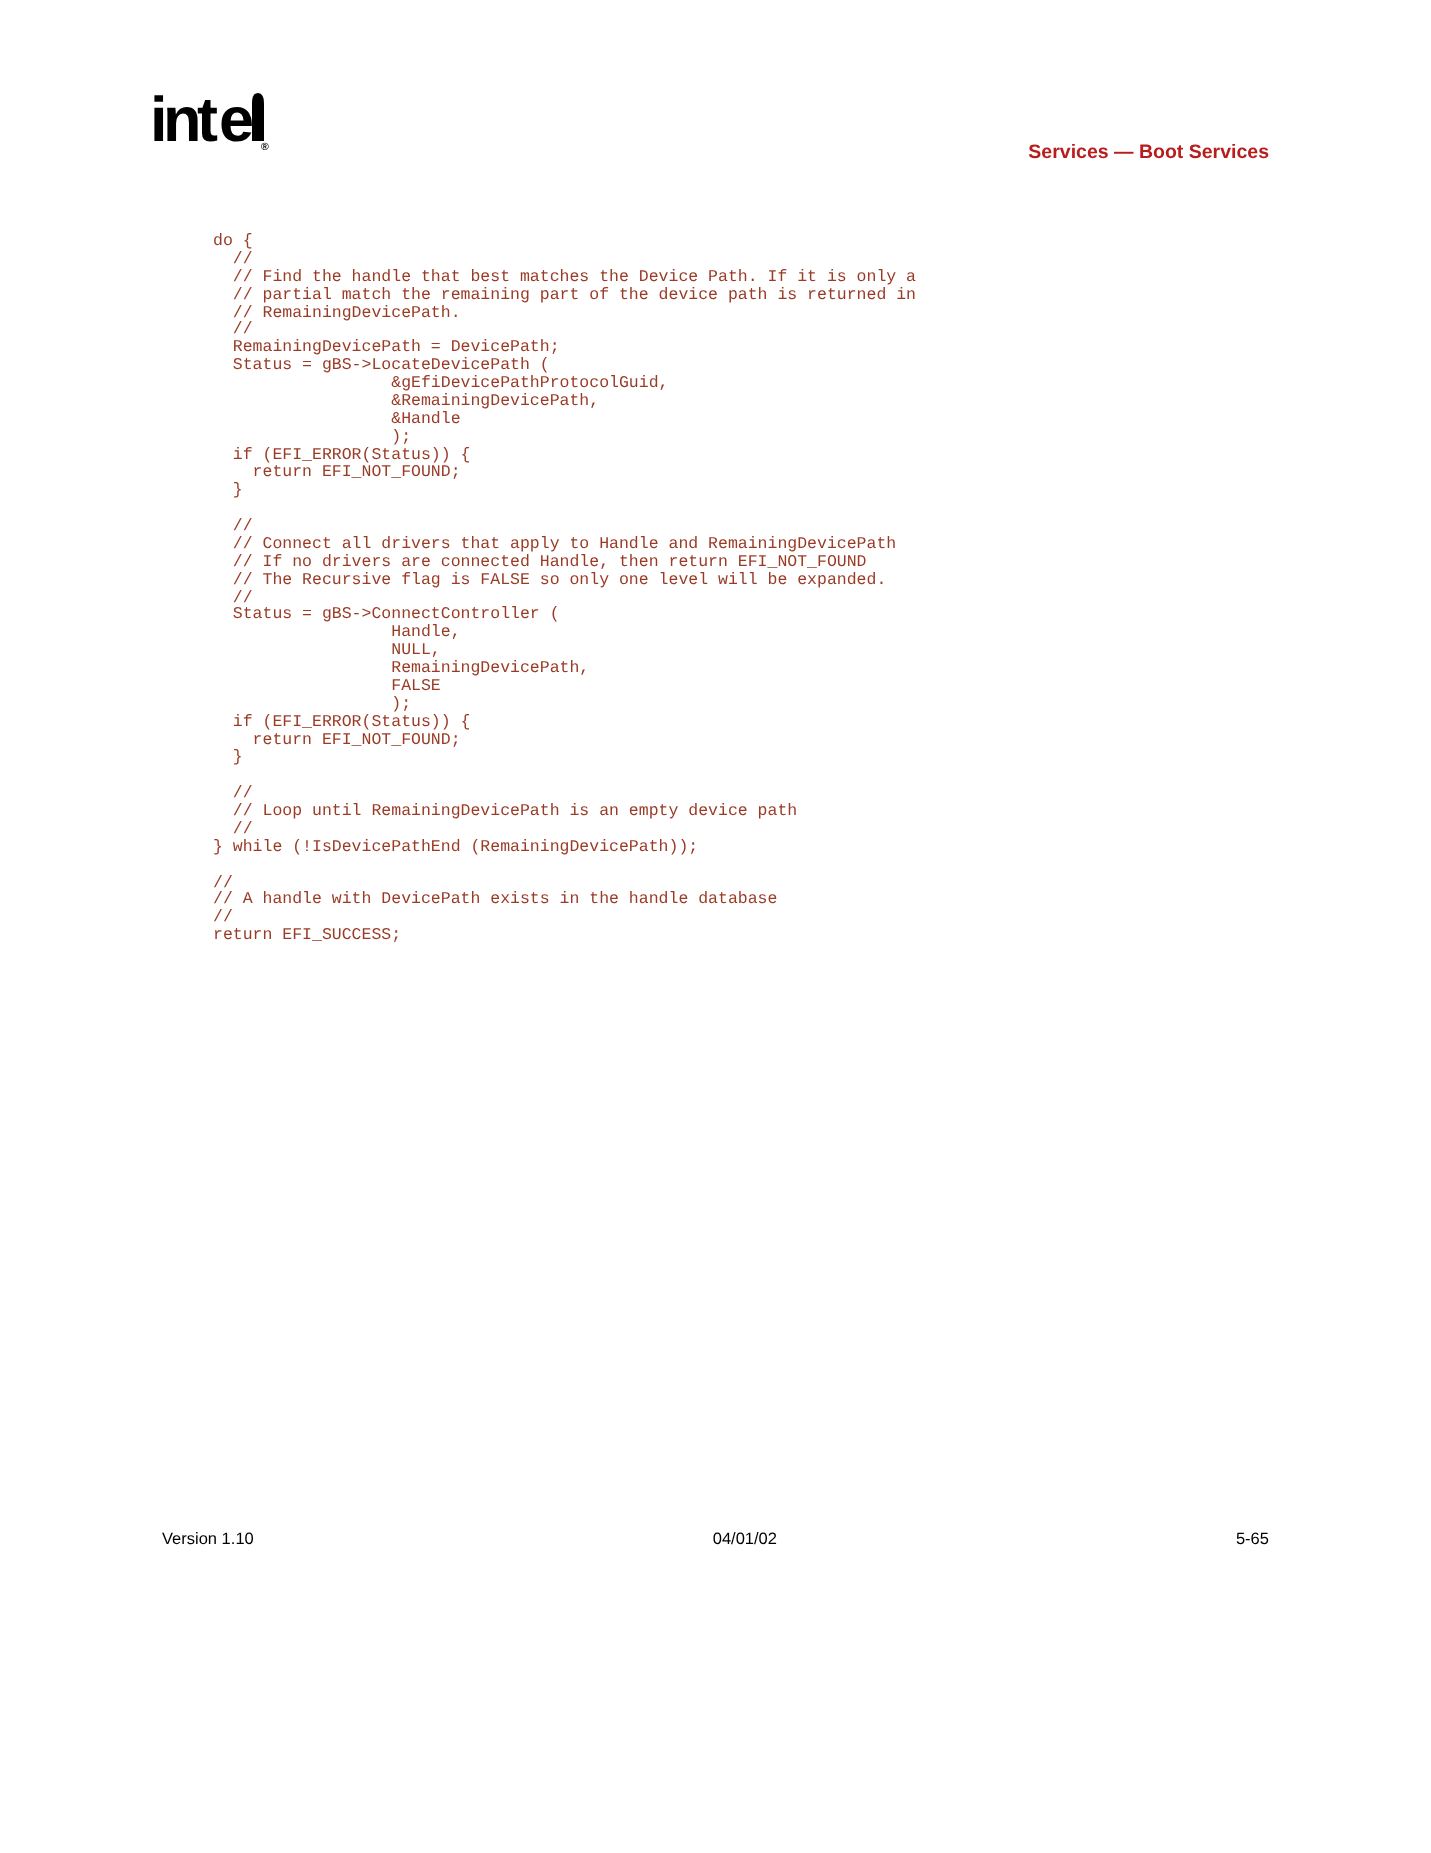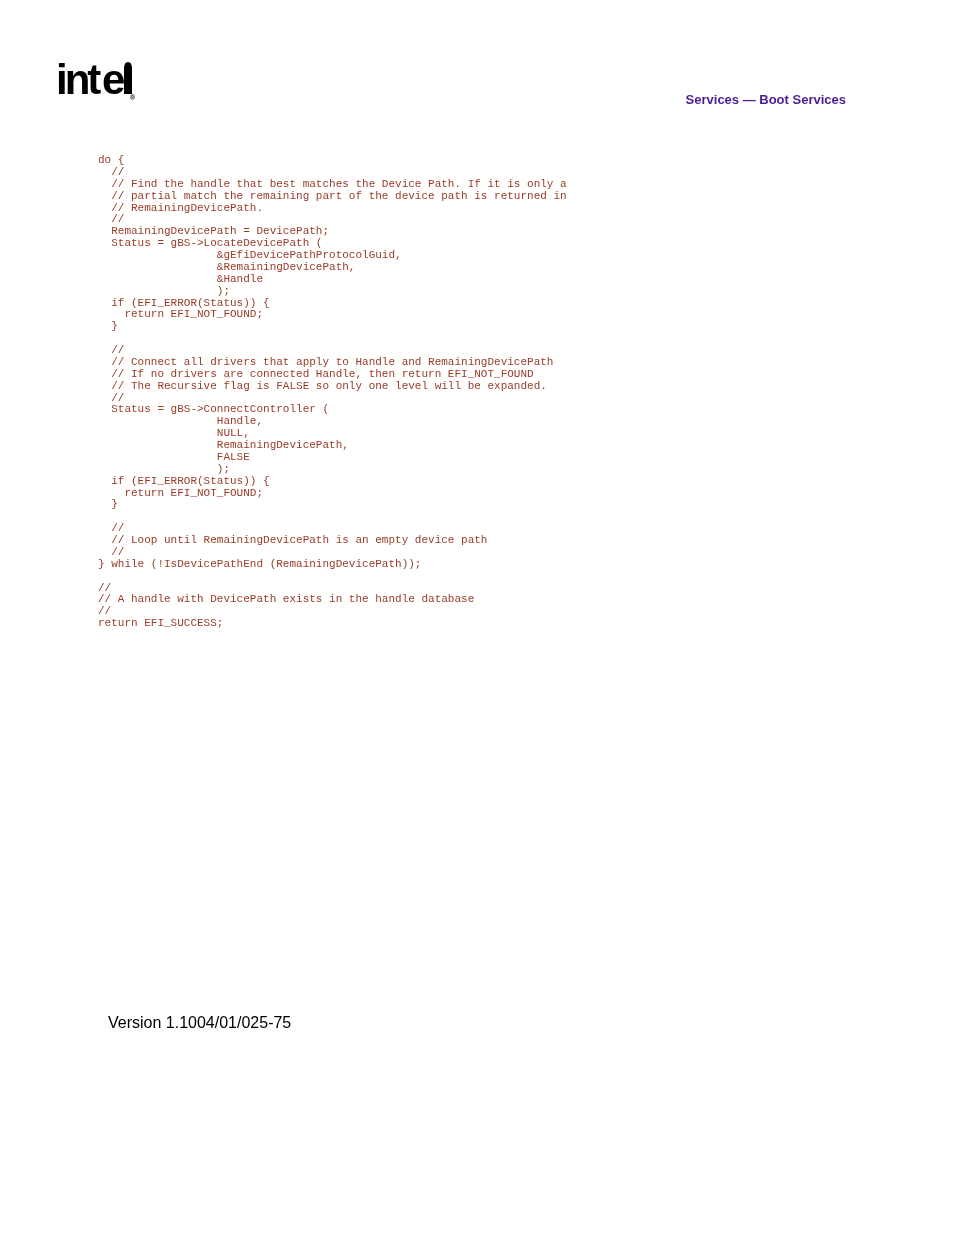--- a/index.html
+++ b/index.html
@@ -7,60 +7,61 @@
     width: 954px;
     height: 1235px;
     background: #ffffff;
     position: relative;
     font-family: Arial, Helvetica, sans-serif;
   }
   .page {
     width: 954px;
     height: 1078px;
     position: relative;
-    padding: 60px 108px 40px 56px;
+    padding: 60px 108px 40px 100px;
   }
   .header {
     display: flex;
     justify-content: space-between;
     align-items: flex-end;
     margin-bottom: 46px;
   }
   .logo {
     font-family: Arial, Helvetica, sans-serif;
     font-size: 44px;
     font-weight: bold;
     letter-spacing: -3px;
     color: #000;
     position: relative;
     line-height: 1;
   }
   .header-title {
     font-family: Arial, Helvetica, sans-serif;
     font-size: 13px;
     font-weight: bold;
-    color: #4c1d95;
+    color: #b91c1c;
     padding-bottom: 2px;
   }
   .code-block {
     font-family: "Courier New", Courier, monospace;
     font-size: 11px;
     line-height: 1.08;
     color: #9a3b26;
     white-space: pre;
     margin-left: 42px;
   }
   .footer {
     position: absolute;
     bottom: 46px;
     left: 108px;
     right: 108px;
     display: flex;
+    justify-content: space-between;
     font-family: Arial, Helvetica, sans-serif;
-    font-size: 16px;
+    font-size: 11px;
     color: #000;
   }
 </style>
 </head>
 <body>
 
 <div class="page">
 
   <div class="header">
     <div class="logo">
@@ -112,16 +113,16 @@
 } while (!IsDevicePathEnd (RemainingDevicePath));
 
 //
 // A handle with DevicePath exists in the handle database
 //
 return EFI_SUCCESS;</pre>
 
   <div class="footer">
     <span>Version 1.10</span>
     <span>04/01/02</span>
-    <span>5-75</span>
+    <span>5-65</span>
   </div>
 
 </div>
 
 </body></html>

